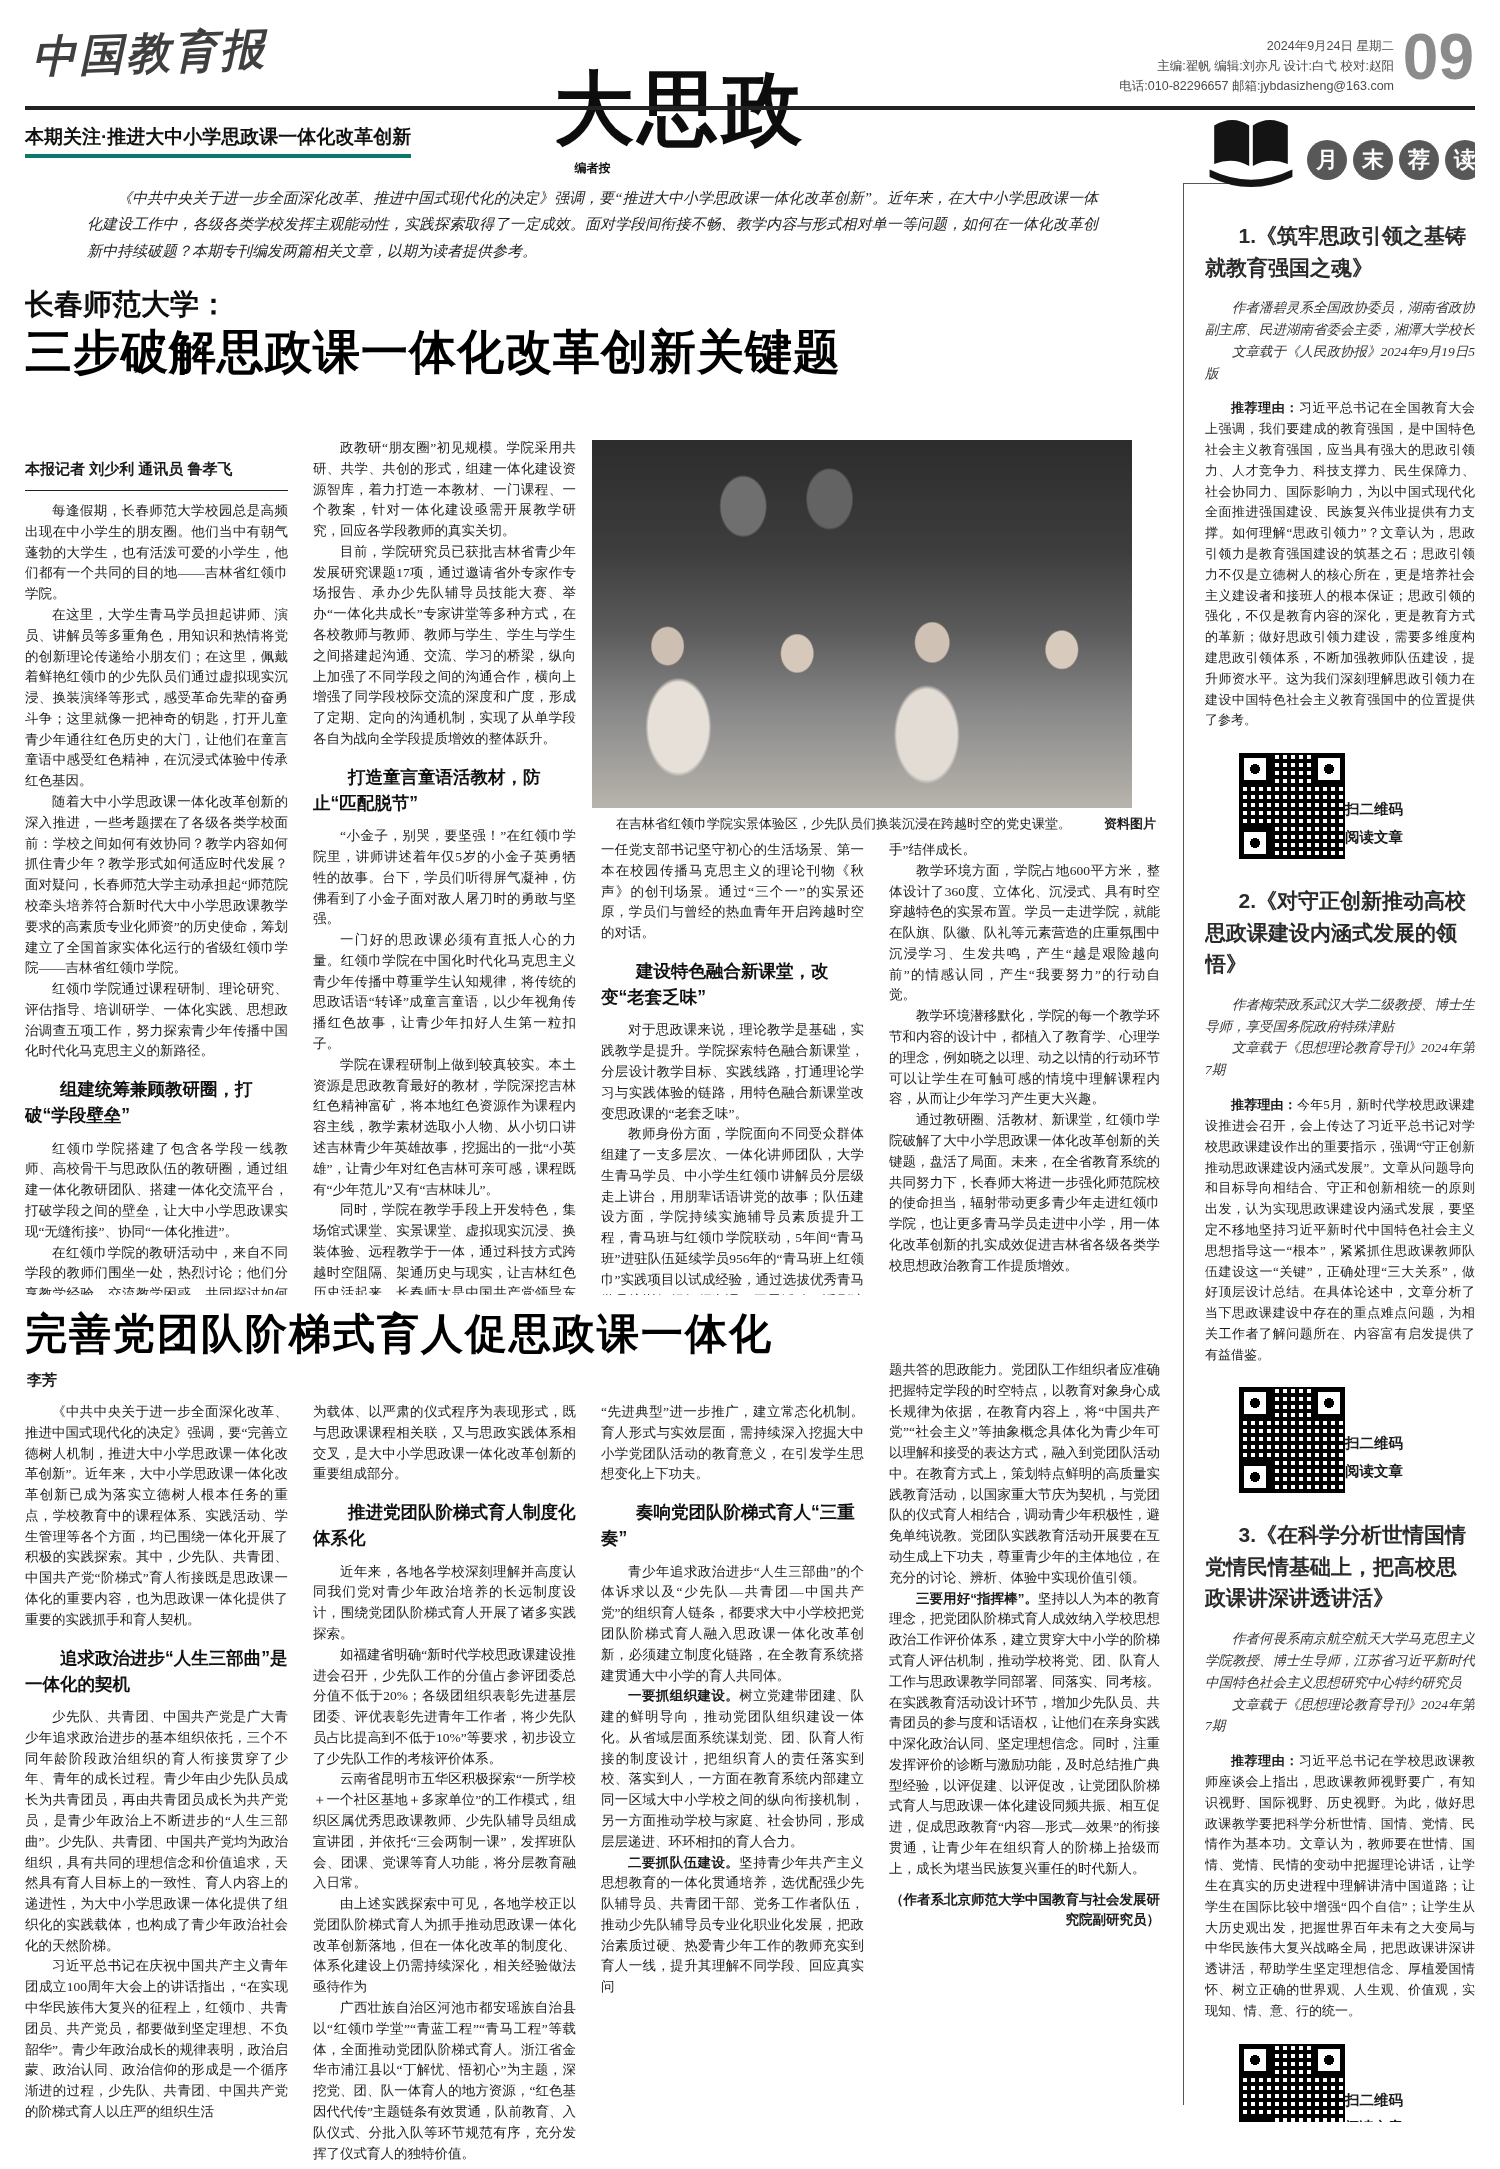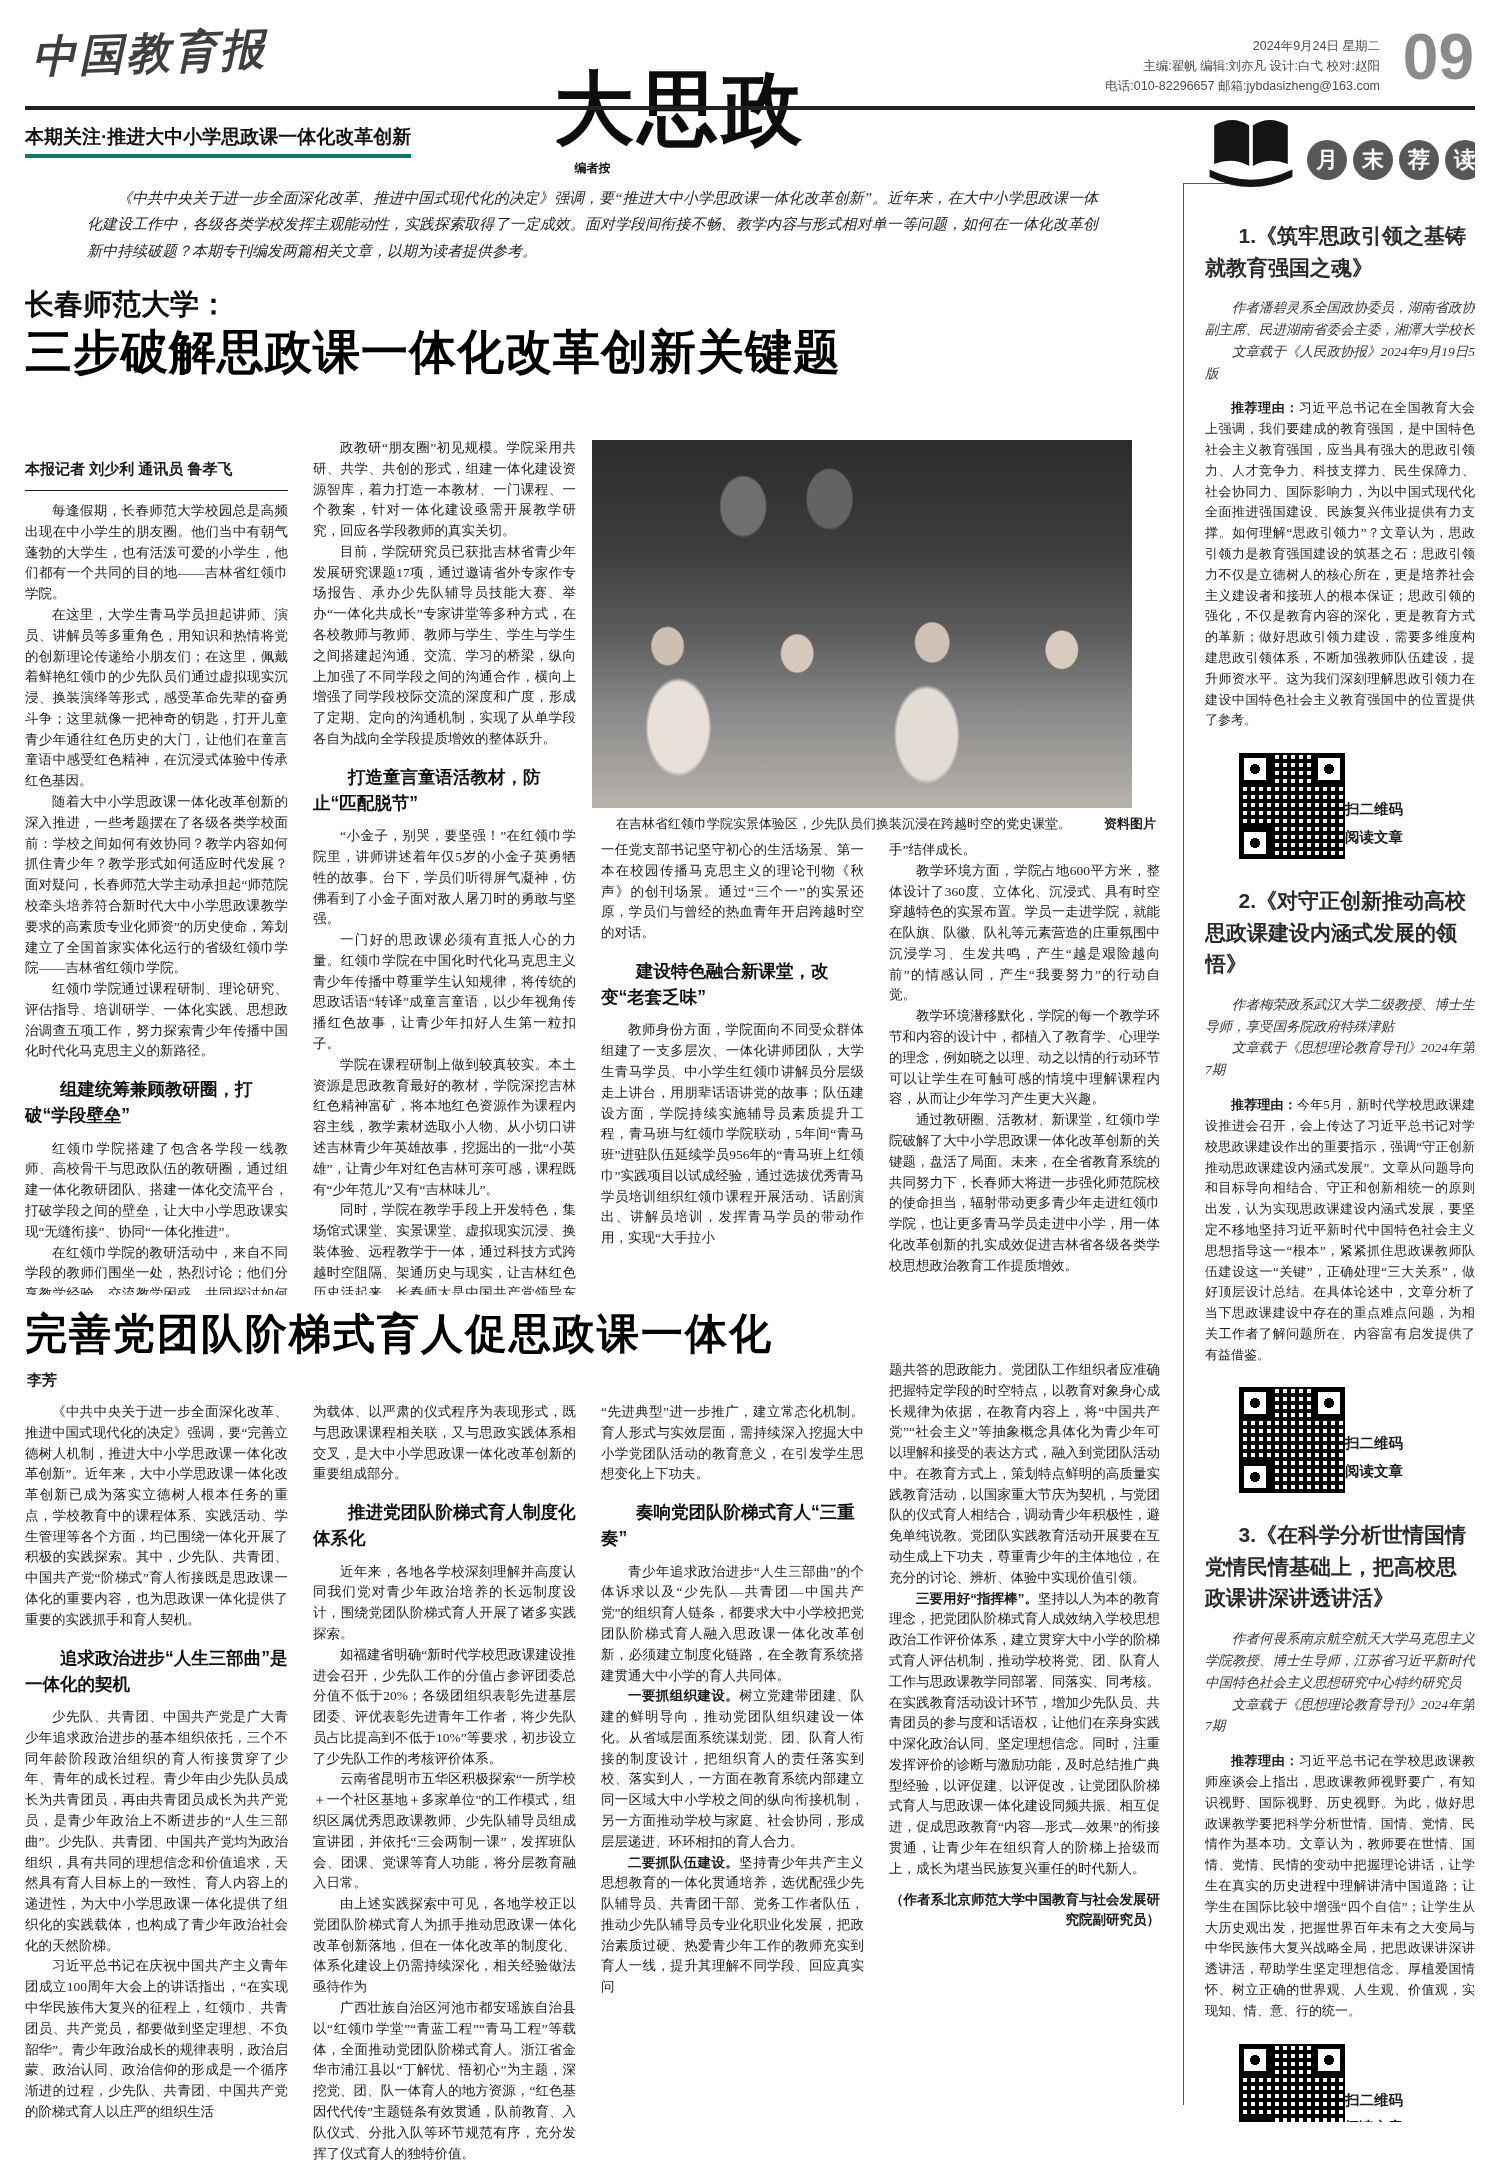--- a/index.html
+++ b/index.html
@@ -4,21 +4,21 @@
 <style>
   html,body{margin:0;padding:0;background:#e8e8e8;}
   .page{position:relative;width:1500px;height:2169px;margin:0 auto;background:#ffffff;
         font-family:"Liberation Serif",serif;color:#1c1c1c;overflow:hidden;}
 
   
   .logo{position:absolute;left:32px;top:24px;font-family:"DejaVu Serif",serif;font-style:italic;
         font-weight:bold;font-size:44px;color:#3f3f3f;letter-spacing:3px;transform:rotate(-2deg);}
   .paper-title{position:absolute;left:470px;top:2px;width:420px;text-align:center;
         font-family:"Liberation Sans",sans-serif;font-weight:900;font-size:80px;letter-spacing:4px;color:#0d0d0d;}
-  .mast-meta{position:absolute;right:120px;top:36px;text-align:right;font-size:12.5px;color:#4a4a4a;
+  .mast-meta{position:absolute;right:106px;top:36px;text-align:right;font-size:12.5px;color:#4a4a4a;
         line-height:1.6;font-family:"Liberation Sans",sans-serif;}
   .page-num{position:absolute;right:26px;top:20px;font-family:"Liberation Sans",sans-serif;
         font-weight:bold;font-size:64px;color:#8b8b8b;}
   .mast-rule{position:absolute;left:25px;right:25px;top:106px;height:4px;background:#222;}
 
   
   .topic{position:absolute;left:25px;top:124px;font-family:"Liberation Sans",sans-serif;
         font-weight:bold;font-size:19px;color:#111;border-bottom:4px solid #0f766e;padding-bottom:4px;}
   .ednote{position:absolute;left:25px;top:160px;width:1135px;}
   .ednote h2{margin:0;text-align:center;font-family:"Liberation Sans",sans-serif;font-size:12px;color:#111;}
@@ -143,20 +143,21 @@
 
   <div class="photo"></div>
   <div class="caption">
     <span>在吉林省红领巾学院实景体验区，少先队员们换装沉浸在跨越时空的党史课堂。</span>
     <b>资料图片</b>
   </div>
 
   <div class="col c3">
       <p class="para cont">一任党支部书记坚守初心的生活场景、第一本在校园传播马克思主义的理论刊物《秋声》的创刊场景。通过“三个一”的实景还原，学员们与曾经的热血青年开启跨越时空的对话。</p>
       <h3 class="sub">建设特色融合新课堂，改变“老套乏味”</h3>
+      <p class="para">对于思政课来说，理论教学是基础，实践教学是提升。学院探索特色融合新课堂，分层设计教学目标、实践线路，打通理论学习与实践体验的链路，用特色融合新课堂改变思政课的“老套乏味”。</p>
       <p class="para">教师身份方面，学院面向不同受众群体组建了一支多层次、一体化讲师团队，大学生青马学员、中小学生红领巾讲解员分层级走上讲台，用朋辈话语讲党的故事；队伍建设方面，学院持续实施辅导员素质提升工程，青马班与红领巾学院联动，5年间“青马班”进驻队伍延续学员956年的“青马班上红领巾”实践项目以试成经验，通过选拔优秀青马学员培训组织红领巾课程开展活动、话剧演出、讲解员培训，发挥青马学员的带动作用，实现“大手拉小</p>
     </div>
   <div class="col c4">
       <p class="para cont">手”结伴成长。</p>
       <p class="para">教学环境方面，学院占地600平方米，整体设计了360度、立体化、沉浸式、具有时空穿越特色的实景布置。学员一走进学院，就能在队旗、队徽、队礼等元素营造的庄重氛围中沉浸学习、生发共鸣，产生“越是艰险越向前”的情感认同，产生“我要努力”的行动自觉。</p>
       <p class="para">教学环境潜移默化，学院的每一个教学环节和内容的设计中，都植入了教育学、心理学的理念，例如晓之以理、动之以情的行动环节可以让学生在可触可感的情境中理解课程内容，从而让少年学习产生更大兴趣。</p>
       <p class="para">通过教研圈、活教材、新课堂，红领巾学院破解了大中小学思政课一体化改革创新的关键题，盘活了局面。未来，在全省教育系统的共同努力下，长春师大将进一步强化师范院校的使命担当，辐射带动更多青少年走进红领巾学院，也让更多青马学员走进中小学，用一体化改革创新的扎实成效促进吉林省各级各类学校思想政治教育工作提质增效。</p>
     </div>
 
   <h1 class="headline2">完善党团队阶梯式育人促思政课一体化</h1>

